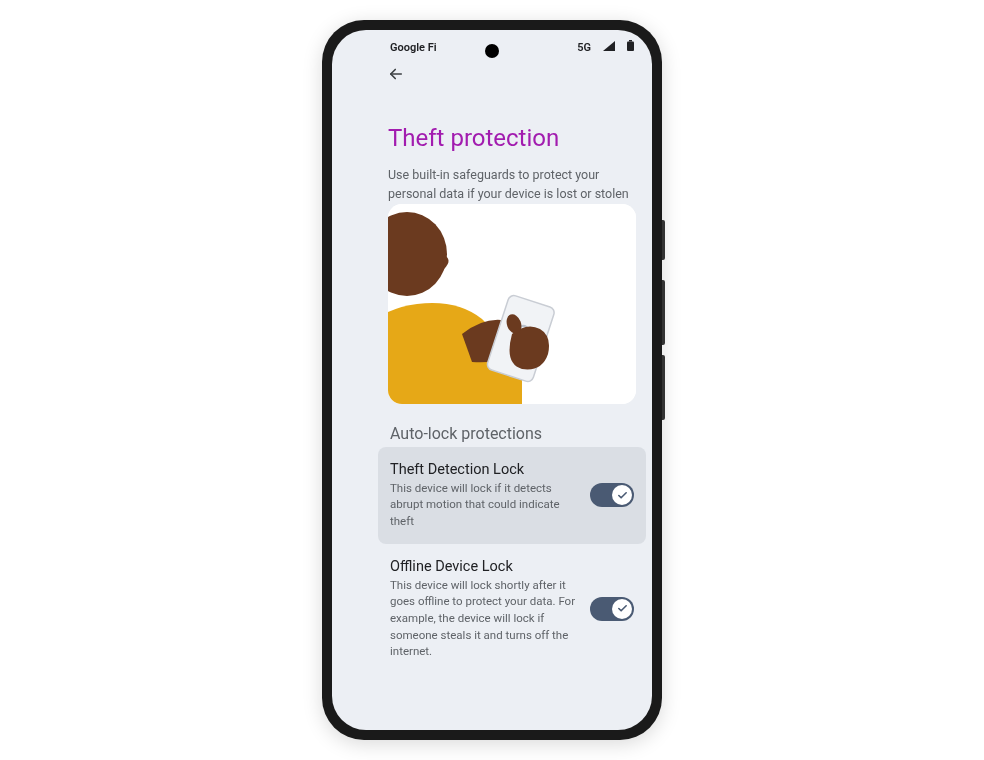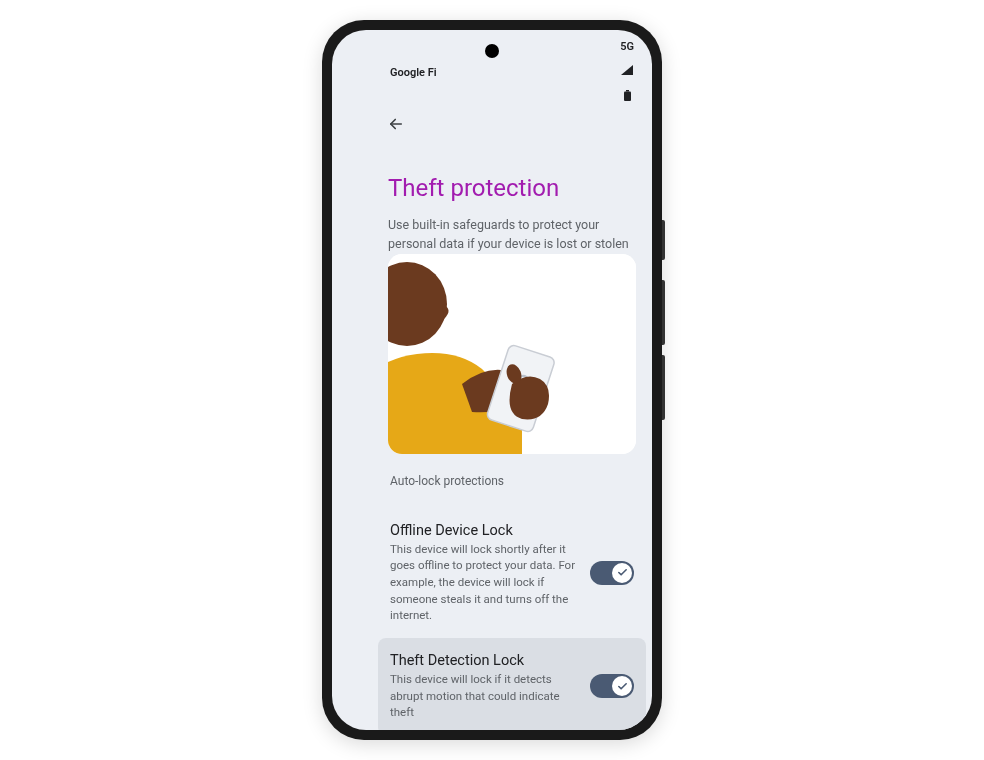--- a/index.html
+++ b/index.html
@@ -54,21 +54,21 @@
   }
   .status-bar {
     display: flex;
     justify-content: space-between;
     align-items: center;
     padding: 10px 18px 4px;
     font-size: 11px;
     font-weight: 600;
     color: #202124;
   }
-  .status-right { display: flex; gap: 12px; align-items: center; flex-direction: column; }
+  .status-right { display: flex; gap: 12px; align-items: center; }
   .signal-icon, .battery-icon { display: inline-block; }
   .topbar {
     padding: 6px 14px 10px;
   }
   .back-arrow {
     width: 20px;
     height: 20px;
     display: flex;
     align-items: center;
     justify-content: center;
@@ -94,23 +94,23 @@
   .illustration {
     width: 100%;
     height: 200px;
     background: #ffffff;
     border-radius: 14px;
     overflow: hidden;
     position: relative;
     margin-bottom: 20px;
   }
   .section-label {
-    font-size: 12px;
+    font-size: 16px;
     color: #5f6368;
-    margin-bottom: 20px;
+    margin-bottom: 4px;
     padding: 0 2px;
   }
   .setting-row {
     display: flex;
     justify-content: space-between;
     align-items: center;
     gap: 12px;
     padding: 14px 2px;
     border-radius: 8px;
   }
@@ -216,38 +216,38 @@
           </g>
 
           <path d="M 150 130 Q 165 118 178 125 Q 190 132 186 150 Q 180 168 160 165 Q 142 160 150 130 Z" fill="#6b3a1f"></path>
 
           <ellipse cx="152" cy="120" rx="7" ry="10" fill="#6b3a1f" transform="rotate(-20 152 120)"></ellipse>
         </svg>
       </div>
 
       <div class="section-label">Auto-lock protections</div>
 
-      <div class="setting-row">
+      <div class="setting-row highlighted">
         <div class="setting-text">
-          <div class="setting-title">Offline Device Lock</div>
-          <div class="setting-desc">This device will lock shortly after it goes offline to protect your data. For example, the device will lock if someone steals it and turns off the internet.</div>
+          <div class="setting-title">Theft Detection Lock</div>
+          <div class="setting-desc">This device will lock if it detects abrupt motion that could indicate theft</div>
         </div>
         <div class="switch">
           <div class="switch-thumb">
             <svg viewBox="0 0 24 24" fill="none" stroke="#4a5a73" stroke-width="3.5" stroke-linecap="round" stroke-linejoin="round">
                 <polyline points="20 6 9 17 4 12"></polyline>
               </svg>
           </div>
         </div>
       </div>
 
-      <div class="setting-row highlighted">
+      <div class="setting-row">
         <div class="setting-text">
-          <div class="setting-title">Theft Detection Lock</div>
-          <div class="setting-desc">This device will lock if it detects abrupt motion that could indicate theft</div>
+          <div class="setting-title">Offline Device Lock</div>
+          <div class="setting-desc">This device will lock shortly after it goes offline to protect your data. For example, the device will lock if someone steals it and turns off the internet.</div>
         </div>
         <div class="switch">
           <div class="switch-thumb">
             <svg viewBox="0 0 24 24" fill="none" stroke="#4a5a73" stroke-width="3.5" stroke-linecap="round" stroke-linejoin="round">
                 <polyline points="20 6 9 17 4 12"></polyline>
               </svg>
           </div>
         </div>
       </div>
 

